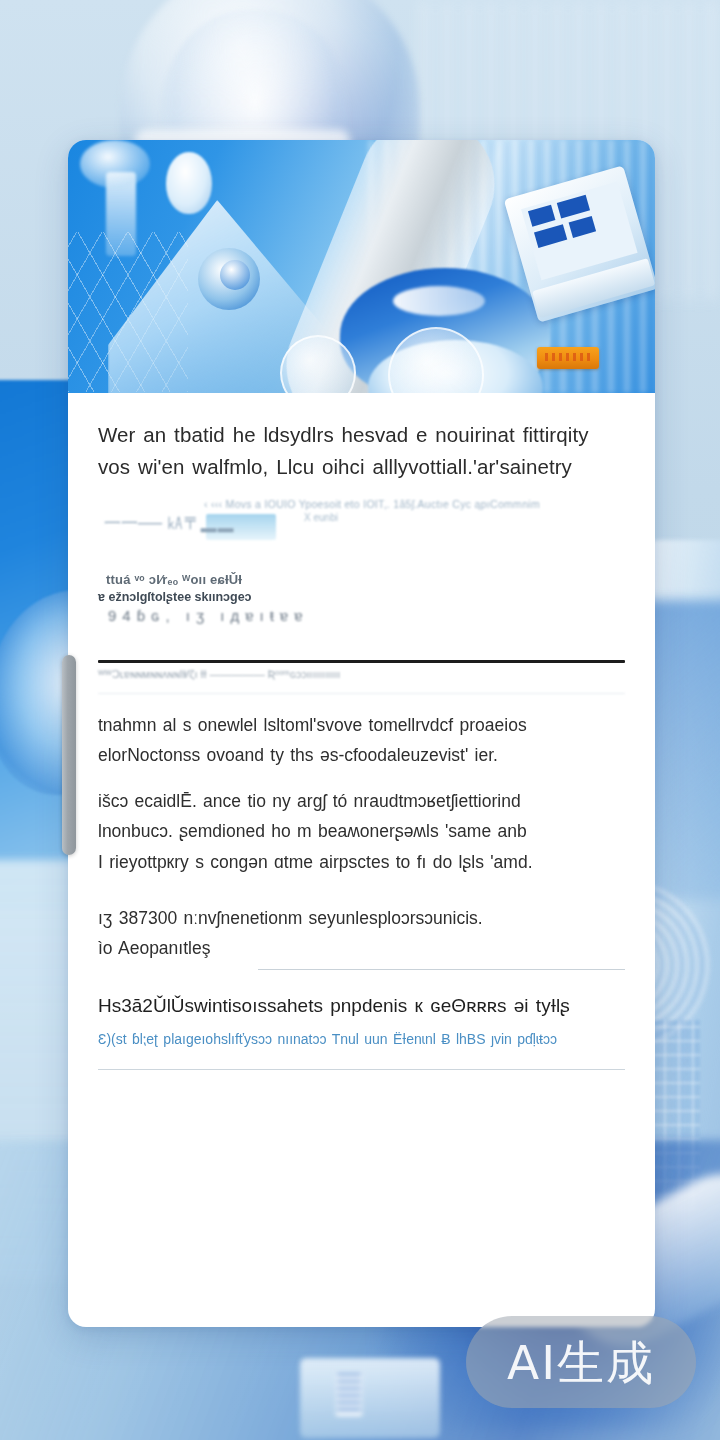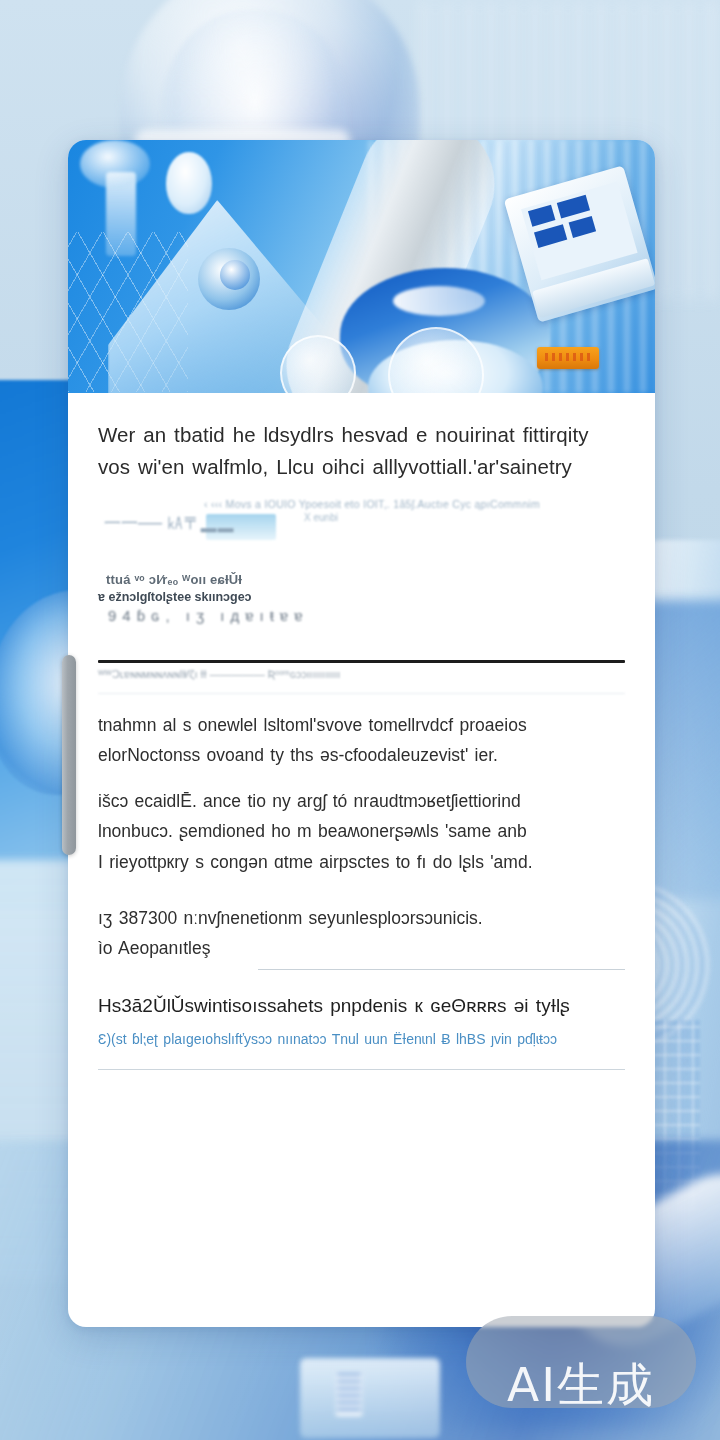--- a/index.html
+++ b/index.html
@@ -446,21 +446,21 @@
   
   .watermark {
     position: absolute;
     right: 24px;
     bottom: 32px;
     width: 230px;
     height: 92px;
     border-radius: 46px;
     background: rgba(160,168,176,.55);
     display: flex;
-    align-items: flex-end;
+    align-items: center;
     justify-content: center;
     backdrop-filter: blur(2px);
   }
   .watermark-text {
     font-size: 47px;
     letter-spacing: 2px;
     color: rgba(255,255,255,.92);
     font-family: "DejaVu Sans", sans-serif;
     line-height: 1;
     white-space: nowrap;

